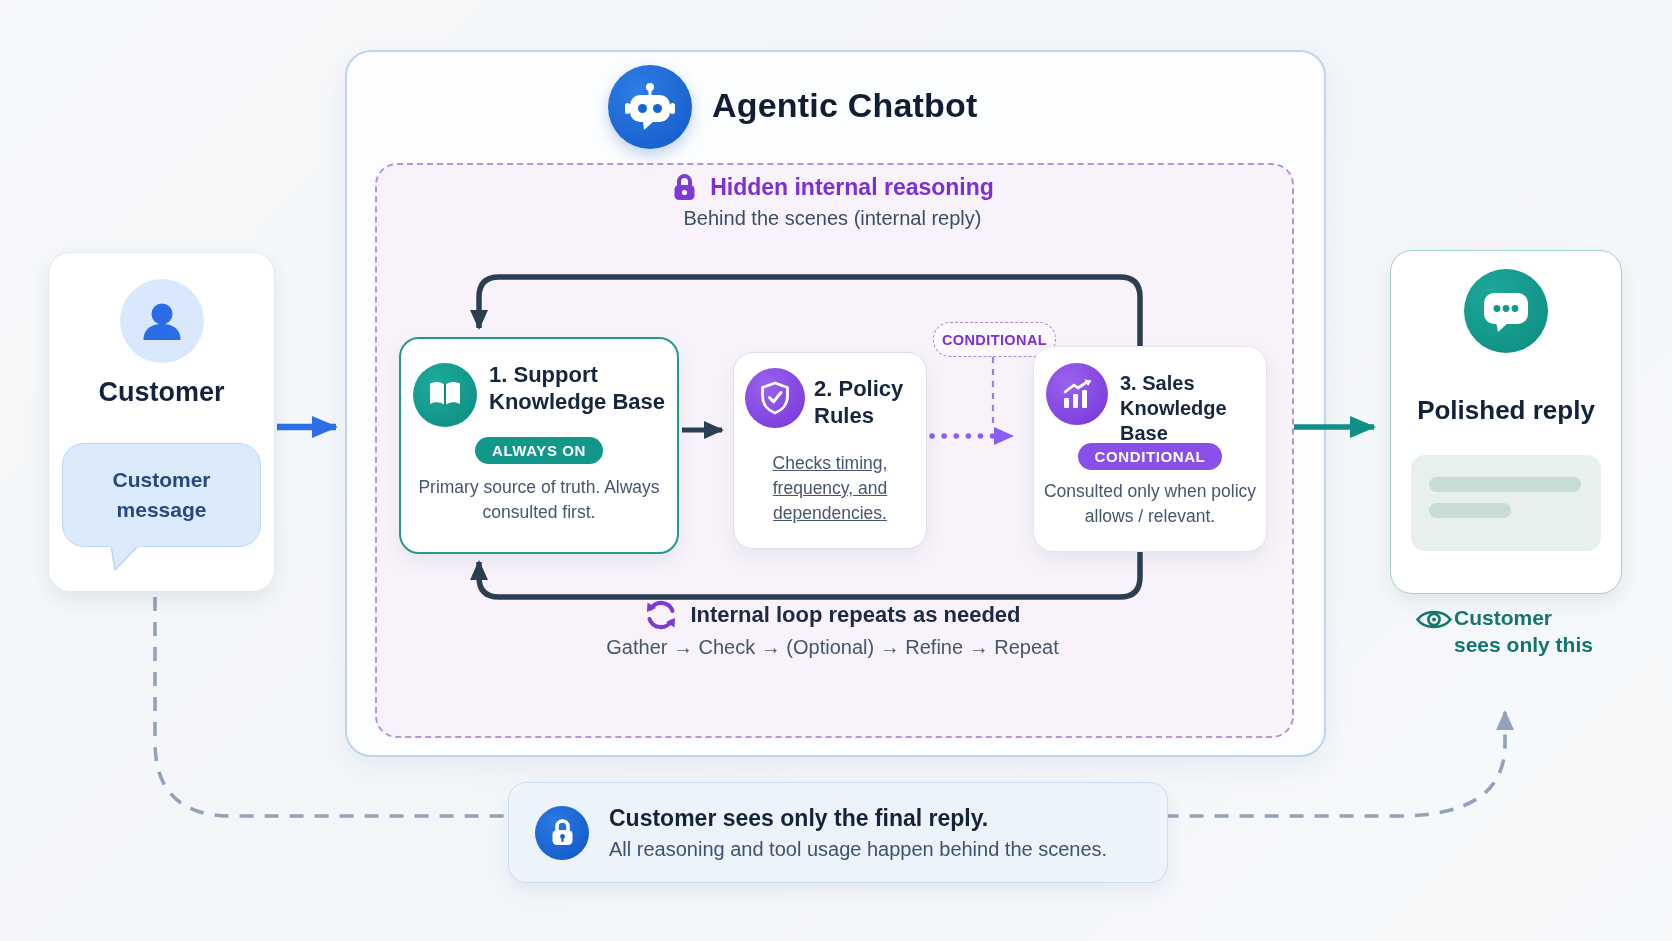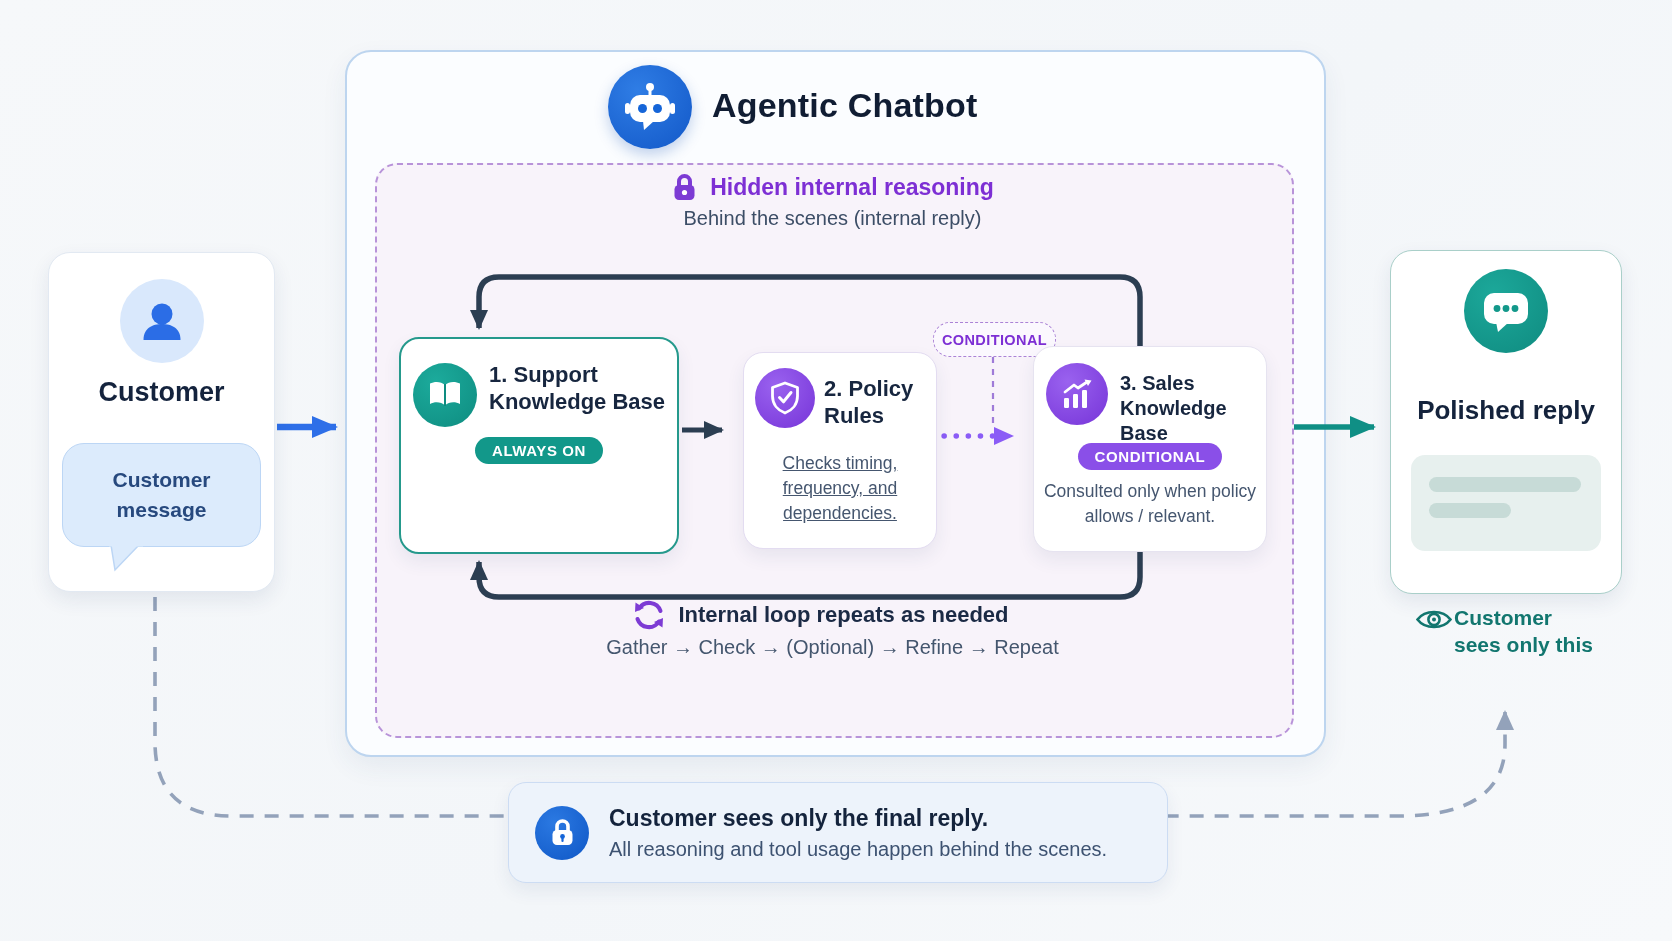--- a/index.html
+++ b/index.html
@@ -23,37 +23,37 @@
     display:flex;align-items:center;justify-content:center;}
   .main-title{left:712px;top:86px;font-size:34px;font-weight:bold;letter-spacing:.2px;color:#101d33;}
 
   .hidden-row{left:375px;top:172px;width:915px;display:flex;justify-content:center;align-items:center;gap:12px;}
   .hidden-title{font-size:23px;font-weight:bold;color:#7d2fd4;}
   .hidden-sub{left:375px;top:207px;width:915px;text-align:center;font-size:20px;color:#3c4d66;}
 
   
   .step{background:#fff;border-radius:20px;box-shadow:0 8px 18px rgba(40,60,105,.08);}
   .box1{left:399px;top:337px;width:276px;height:213px;border:2.5px solid #25998c;}
-  .box2{left:733px;top:352px;width:192px;height:195px;border:1.5px solid #e3dcf1;margin-left:10px;}
+  .box2{left:733px;top:352px;width:192px;height:195px;border:1.5px solid #e3dcf1;}
   .box3{left:1033px;top:346px;width:232px;height:204px;border:1.5px solid #e6e3f0;}
   .step-icon{position:absolute;border-radius:50%;display:flex;align-items:center;justify-content:center;}
   .icon-teal{background:radial-gradient(circle at 35% 30%,#1cab9c,#0e8c80);}
   .icon-purple{background:radial-gradient(circle at 35% 30%,#9a62ef,#7634d8);}
   .step-title{position:absolute;font-weight:bold;color:#17263f;}
   .badge{position:absolute;left:0;right:0;margin:0 auto;width:max-content;color:#fff;font-weight:bold;
     font-size:15px;letter-spacing:.6px;padding:5px 17px;border-radius:15px;}
   .badge-teal{background:#12988a;}
   .badge-purple{background:#8a4fe8;}
   .step-body{position:absolute;left:8px;right:8px;text-align:center;font-size:17.5px;line-height:25px;color:#45566f;}
 
   .cond-pill{left:933px;top:322px;width:121px;height:33px;background:rgba(251,248,254,.95);
     border:1.5px dashed #ab83d6;border-radius:17px;display:flex;align-items:center;justify-content:center;
     font-size:14.5px;font-weight:bold;color:#7d2fd4;letter-spacing:.4px;}
 
-  .loop-row{left:363px;top:598px;width:915px;display:flex;justify-content:center;align-items:center;gap:12px;}
+  .loop-row{left:375px;top:598px;width:915px;display:flex;justify-content:center;align-items:center;gap:12px;}
   .loop-title{font-size:22px;font-weight:bold;color:#1b2a45;}
   .loop-sub{left:375px;top:636px;width:915px;text-align:center;font-size:20px;color:#44566e;}
 
   
   .cust-panel{left:48px;top:252px;width:225px;height:338px;border:1.5px solid #e2e9f2;}
   .avatar{position:absolute;left:0;right:0;margin:0 auto;top:26px;width:84px;height:84px;border-radius:50%;
     background:#d9e8fc;display:flex;align-items:center;justify-content:center;}
   .cust-label{position:absolute;left:0;right:0;top:124px;text-align:center;font-size:27px;font-weight:bold;color:#14233d;}
   .bubble{position:absolute;left:13px;top:190px;width:199px;height:104px;background:#dcebfc;
     border:1.5px solid #bcd6f5;border-radius:22px;display:flex;align-items:center;justify-content:center;
@@ -154,20 +154,21 @@
   <div class="abs step box1 z3">
     <div class="step-icon icon-teal" style="left:12px;top:24px;width:64px;height:64px;">
       <svg width="36" height="30" viewBox="0 0 36 30">
         <path d="M18 5 C14 1.2 7.5 1.2 3 3.6 V24 C7.5 21.6 14 21.6 18 25.4 Z" fill="#fff"></path>
         <path d="M18 5 C22 1.2 28.5 1.2 33 3.6 V24 C28.5 21.6 22 21.6 18 25.4 Z" fill="#fff"></path>
         <rect x="17" y="4" width="2" height="22" fill="#0e8c80"></rect>
       </svg>
     </div>
     <div class="step-title" style="left:88px;top:22px;width:180px;font-size:22px;line-height:27px;">1. Support Knowledge Base</div>
     <div class="badge badge-teal" style="top:98px;">ALWAYS ON</div>
+    <div class="step-body" style="top:136px;">Primary source of truth. Always consulted first.</div>
   </div>
 
   <div class="abs step box2 z3">
     <div class="step-icon icon-purple" style="left:11px;top:15px;width:60px;height:60px;">
       <svg width="30" height="34" viewBox="0 0 30 34">
         <path d="M15 2 L27.5 6.5 V15 C27.5 23.5 22 29.5 15 32 C8 29.5 2.5 23.5 2.5 15 V6.5 Z" fill="none" stroke="#fff" stroke-width="2.8" stroke-linejoin="round"></path>
         <polyline points="9.5,16.5 13.5,20.8 21,11.5" fill="none" stroke="#fff" stroke-width="3" stroke-linecap="round" stroke-linejoin="round"></polyline>
       </svg>
     </div>
     <div class="step-title" style="left:80px;top:22px;width:100px;font-size:22px;line-height:27px;">2. Policy Rules</div>

